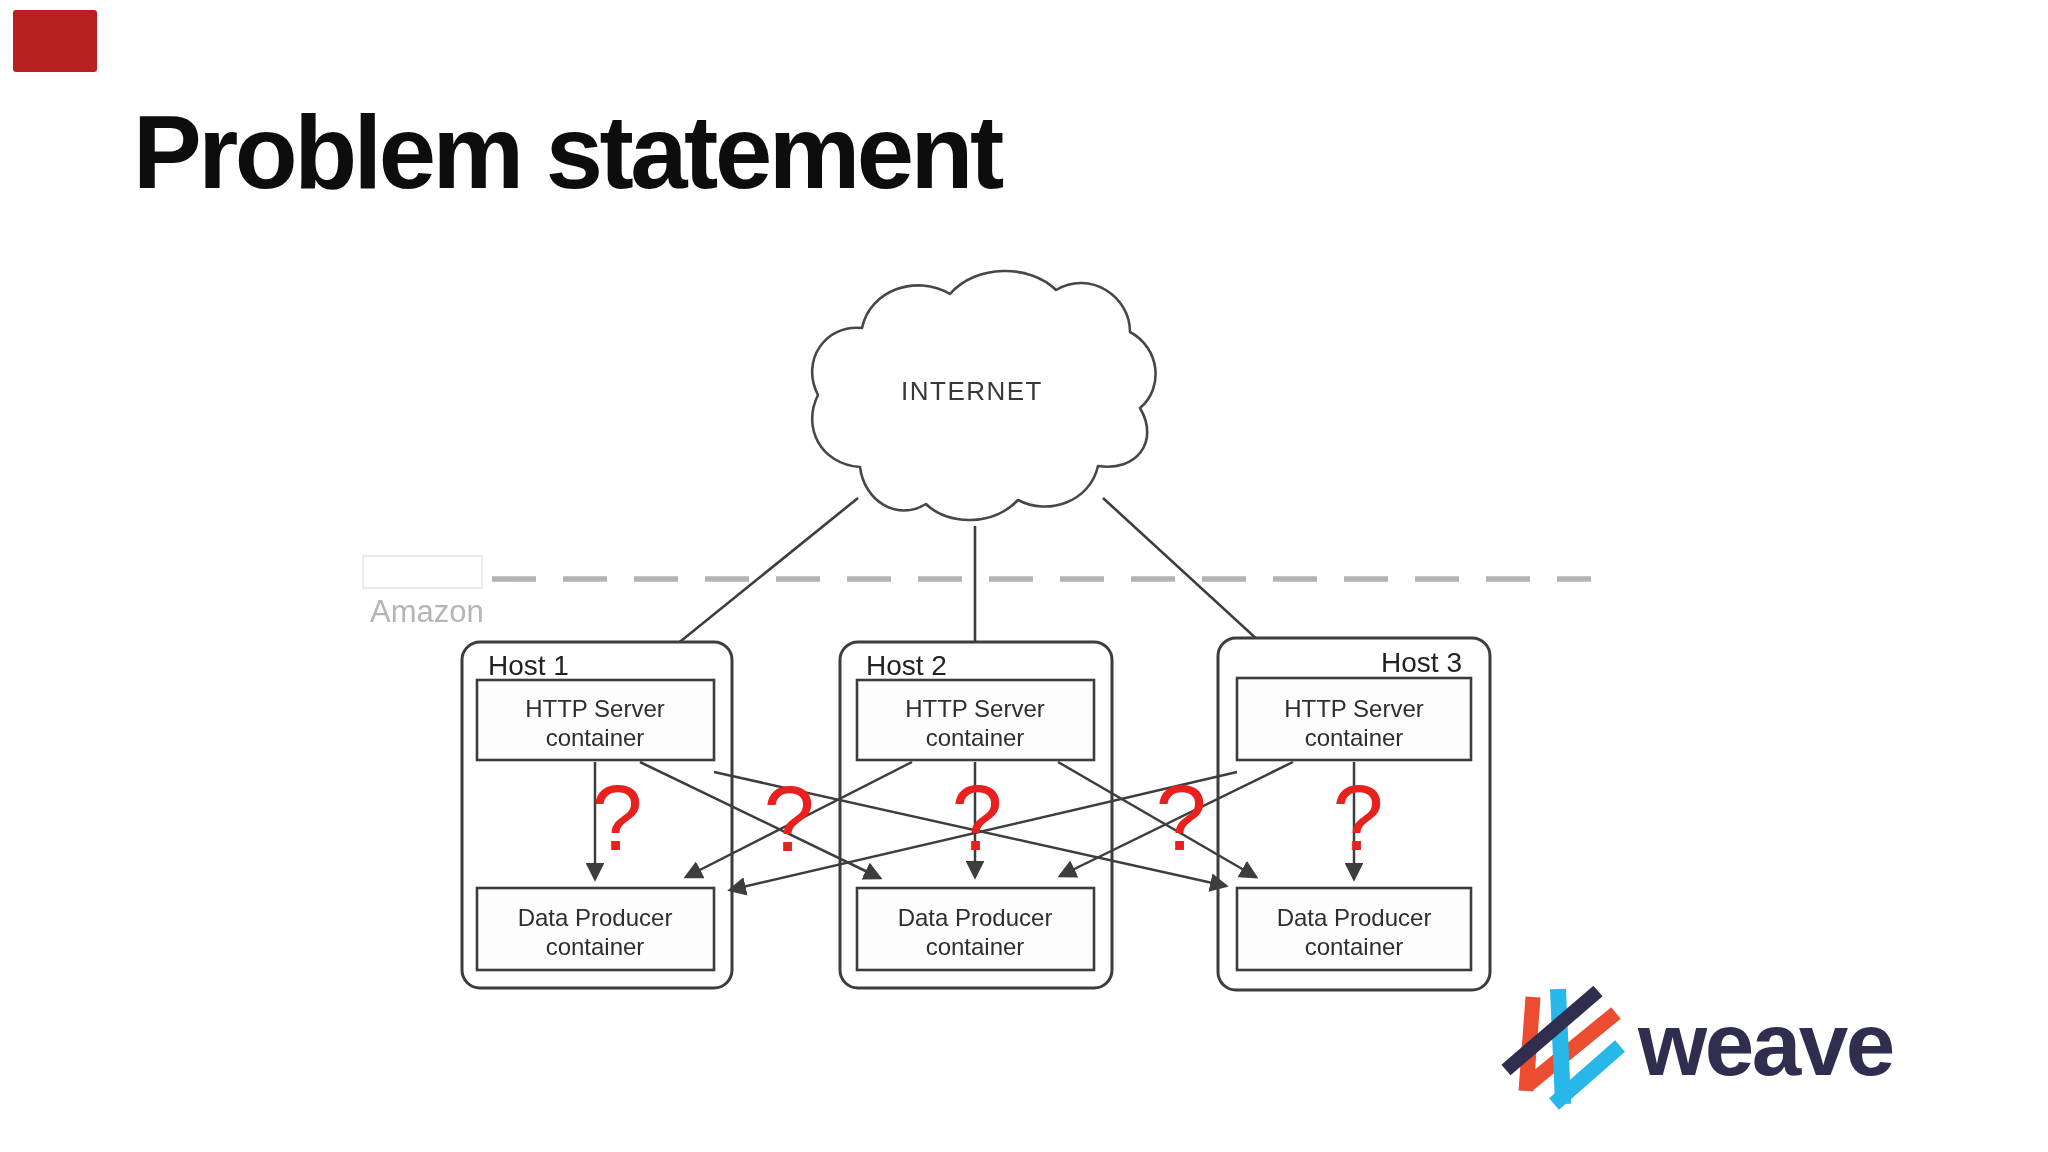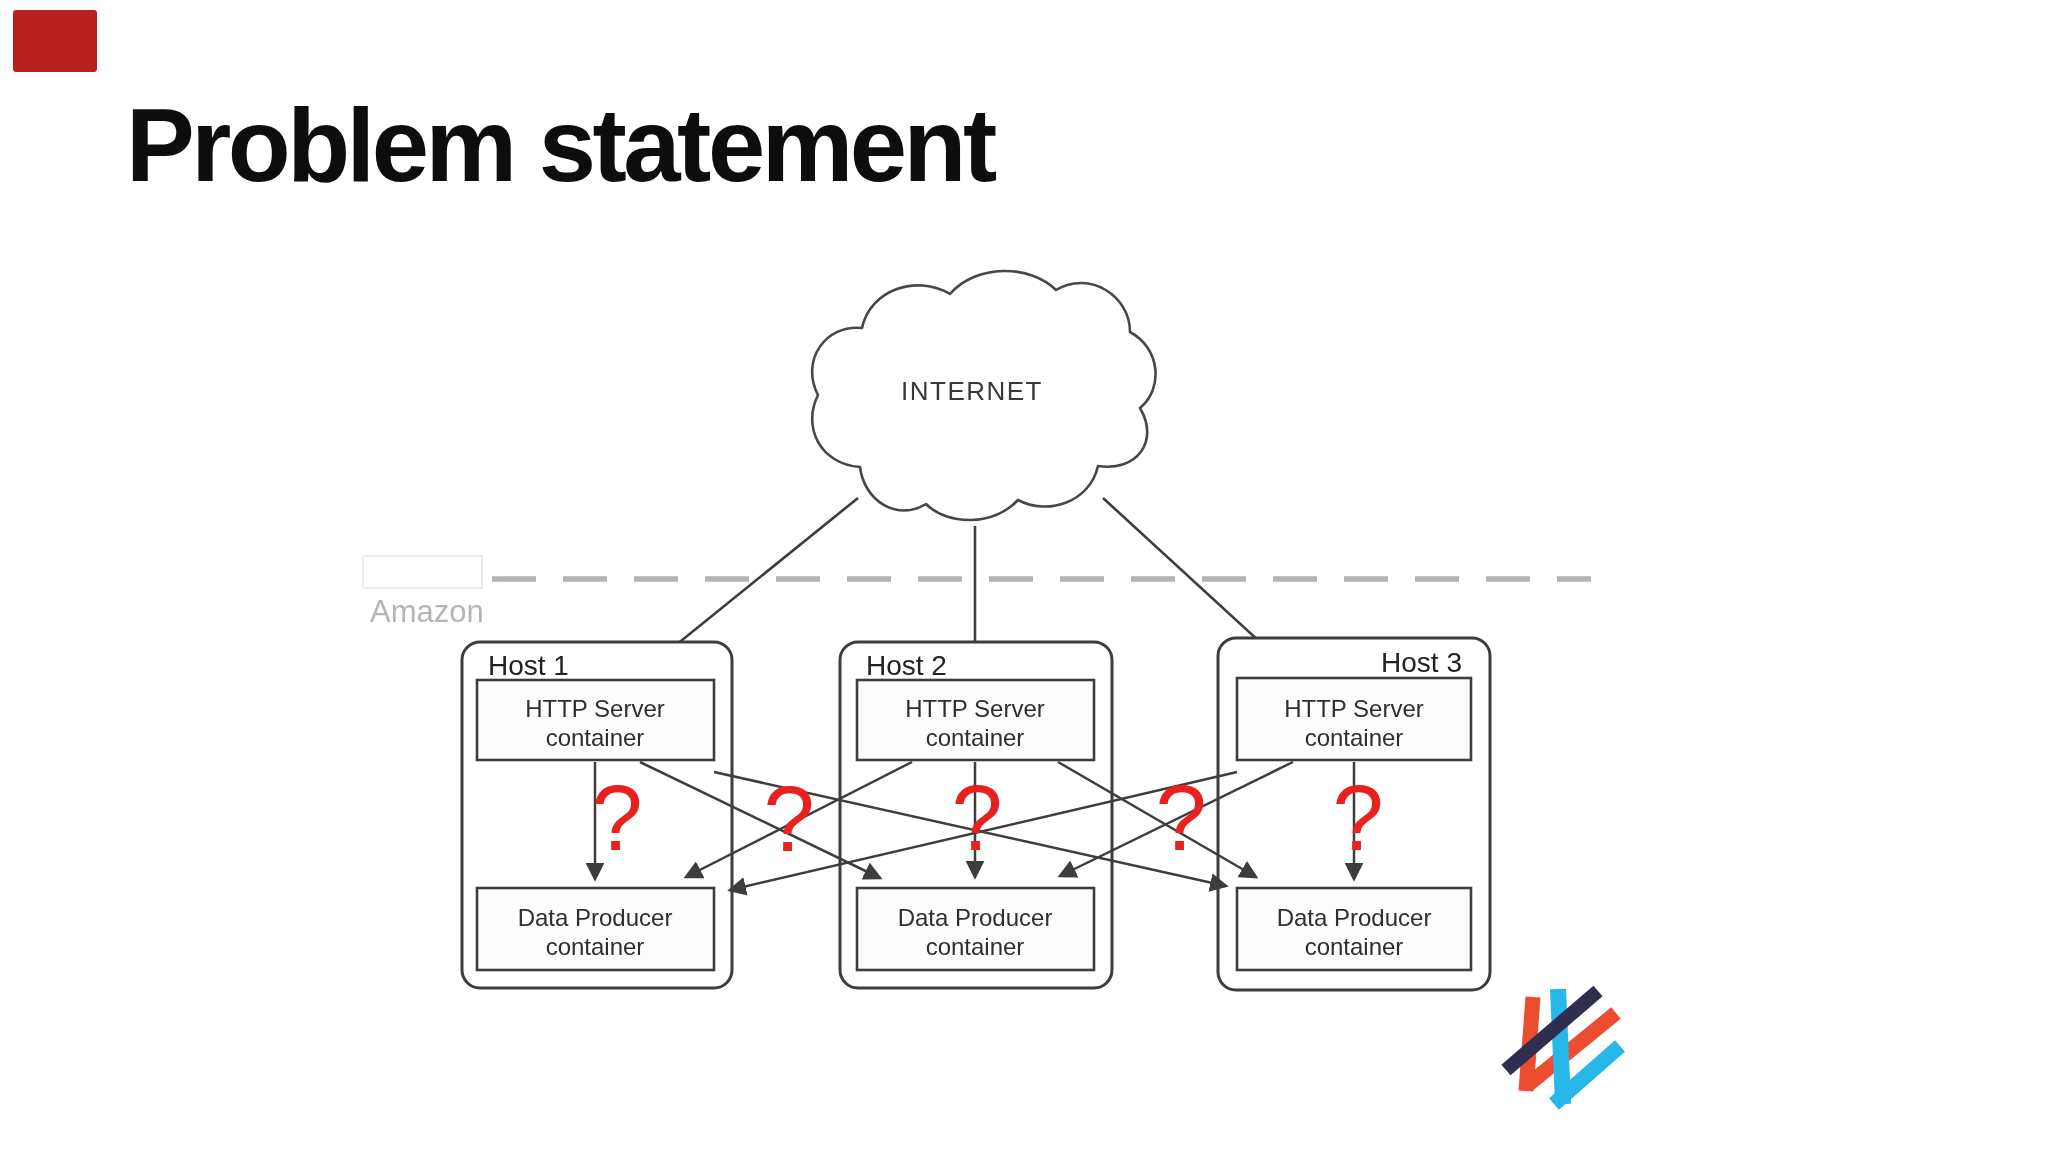--- a/index.html
+++ b/index.html
@@ -11,21 +11,21 @@
     font-family:"Liberation Sans", sans-serif;
   }
   .red-marker{
     position:absolute;
     left:13px;top:10px;width:84px;height:62px;
     background:#b92121;border-radius:3px;
   }
   .page-title{
     position:absolute;
     left:126px;top:92px;
-    margin:0;
+    margin:7px;
     font-size:103px;
     font-weight:bold;
     letter-spacing:-3.5px;
     color:#0d0d0d;
     line-height:1.05;
     white-space:nowrap;
   }
   .diagram-svg{
     position:absolute;left:0;top:0;width:2048px;height:1152px;
   }
@@ -130,14 +130,15 @@
 
     <g stroke-linecap="butt" fill="none">
       <line x1="1529" y1="1084" x2="1616" y2="1013" stroke="#ec4c2f" stroke-width="15"></line>
       <line x1="1554" y1="1104" x2="1620" y2="1046" stroke="#27b7e8" stroke-width="15"></line>
       <line x1="1533" y1="997" x2="1526" y2="1091" stroke="#ec4c2f" stroke-width="15"></line>
       <line x1="1558" y1="989" x2="1563" y2="1104" stroke="#27b7e8" stroke-width="16"></line>
       <line x1="1506" y1="1070" x2="1598" y2="991" stroke="#302e4f" stroke-width="14"></line>
     </g>
   </svg>
 
+  <div class="logo-text">weave</div>
 
 </div>
 
 </body></html>

